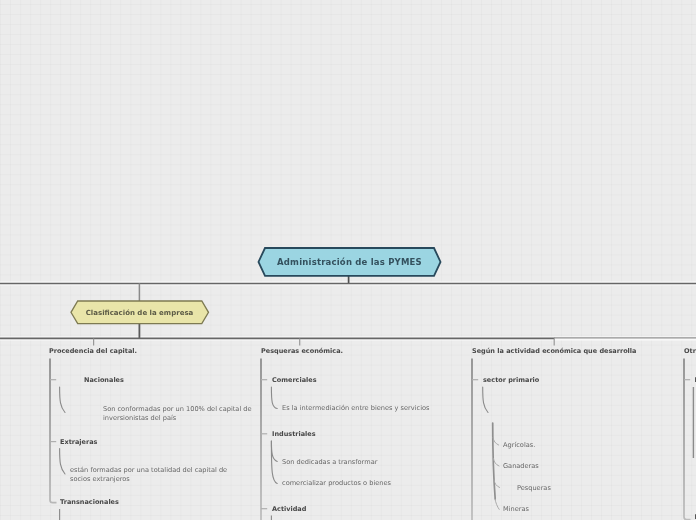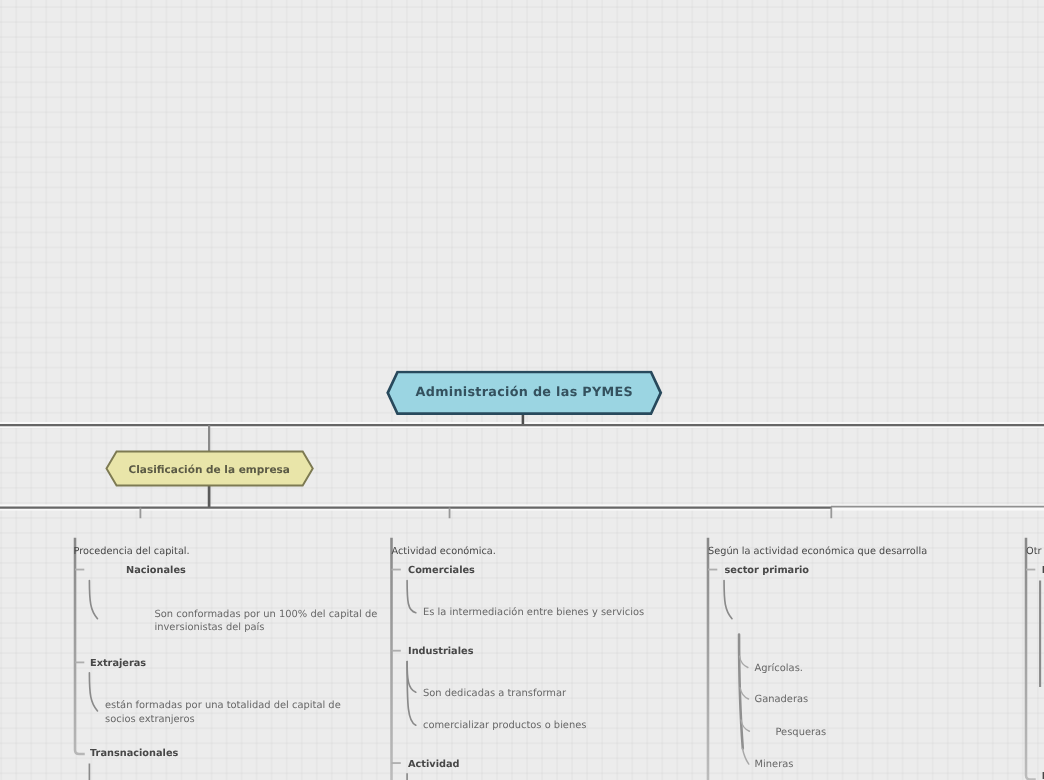--- a/index.html
+++ b/index.html
@@ -16,22 +16,22 @@
   }
   .canvas{position:absolute;left:0;top:0;width:696px;height:520px;}
   svg.links{position:absolute;left:0;top:0;width:696px;height:520px;overflow:visible;}
 
   
   .hex{position:absolute;}
   .hex .lbl{position:absolute;left:0;top:0;width:100%;height:100%;
      display:flex;align-items:center;justify-content:center;
      font-weight:bold;white-space:nowrap;}
 
-  .col-title{position:absolute;font-size:6.5px;font-weight:normal;color:#474747;
-     white-space:nowrap;margin-top:16px;}
+  .col-title{position:absolute;font-size:6.5px;font-weight:bold;color:#474747;
+     white-space:nowrap;}
   .item-title{position:absolute;font-size:6.5px;font-weight:bold;color:#474747;
      white-space:nowrap;}
   .leaf{position:absolute;font-size:6.6px;color:#676767;white-space:nowrap;}
   .sub{position:absolute;font-size:6.6px;color:#676767;white-space:nowrap;}
 </style>
 </head>
 <body>
 
 <div class="canvas">
 
@@ -114,21 +114,21 @@
   <div class="col-title" style="left:49px;top:347px;">Procedencia del capital.</div>
 
   <div class="item-title" style="left:60px;top:376px;padding-left:24px;">Nacionales</div>
   <div class="leaf" style="left:70px;top:405px;width:152px;white-space:normal;line-height:9px;margin-left:33px;">Son conformadas por un 100% del capital de inversionistas del país</div>
 
   <div class="item-title" style="left:60px;top:438px;">Extrajeras</div>
   <div class="leaf" style="left:70px;top:466px;width:160px;white-space:normal;line-height:9px;">están formadas por una totalidad del capital de socios extranjeros</div>
 
   <div class="item-title" style="left:60px;top:498px;">Transnacionales</div>
 
-  <div class="col-title" style="left:261px;top:347px;">Actividad económica.</div>
+  <div class="col-title" style="left:261px;top:347px;">Pesqueras económica.</div>
 
   <div class="item-title" style="left:272px;top:376px;">Comerciales</div>
   <div class="leaf" style="left:282px;top:404px;">Es la intermediación entre bienes y servicios</div>
 
   <div class="item-title" style="left:272px;top:430px;">Industriales</div>
   <div class="leaf" style="left:282px;top:458px;">Son dedicadas a transformar</div>
   <div class="leaf" style="left:282px;top:479px;">comercializar productos o bienes</div>
 
   <div class="item-title" style="left:272px;top:505px;">Actividad</div>
 

